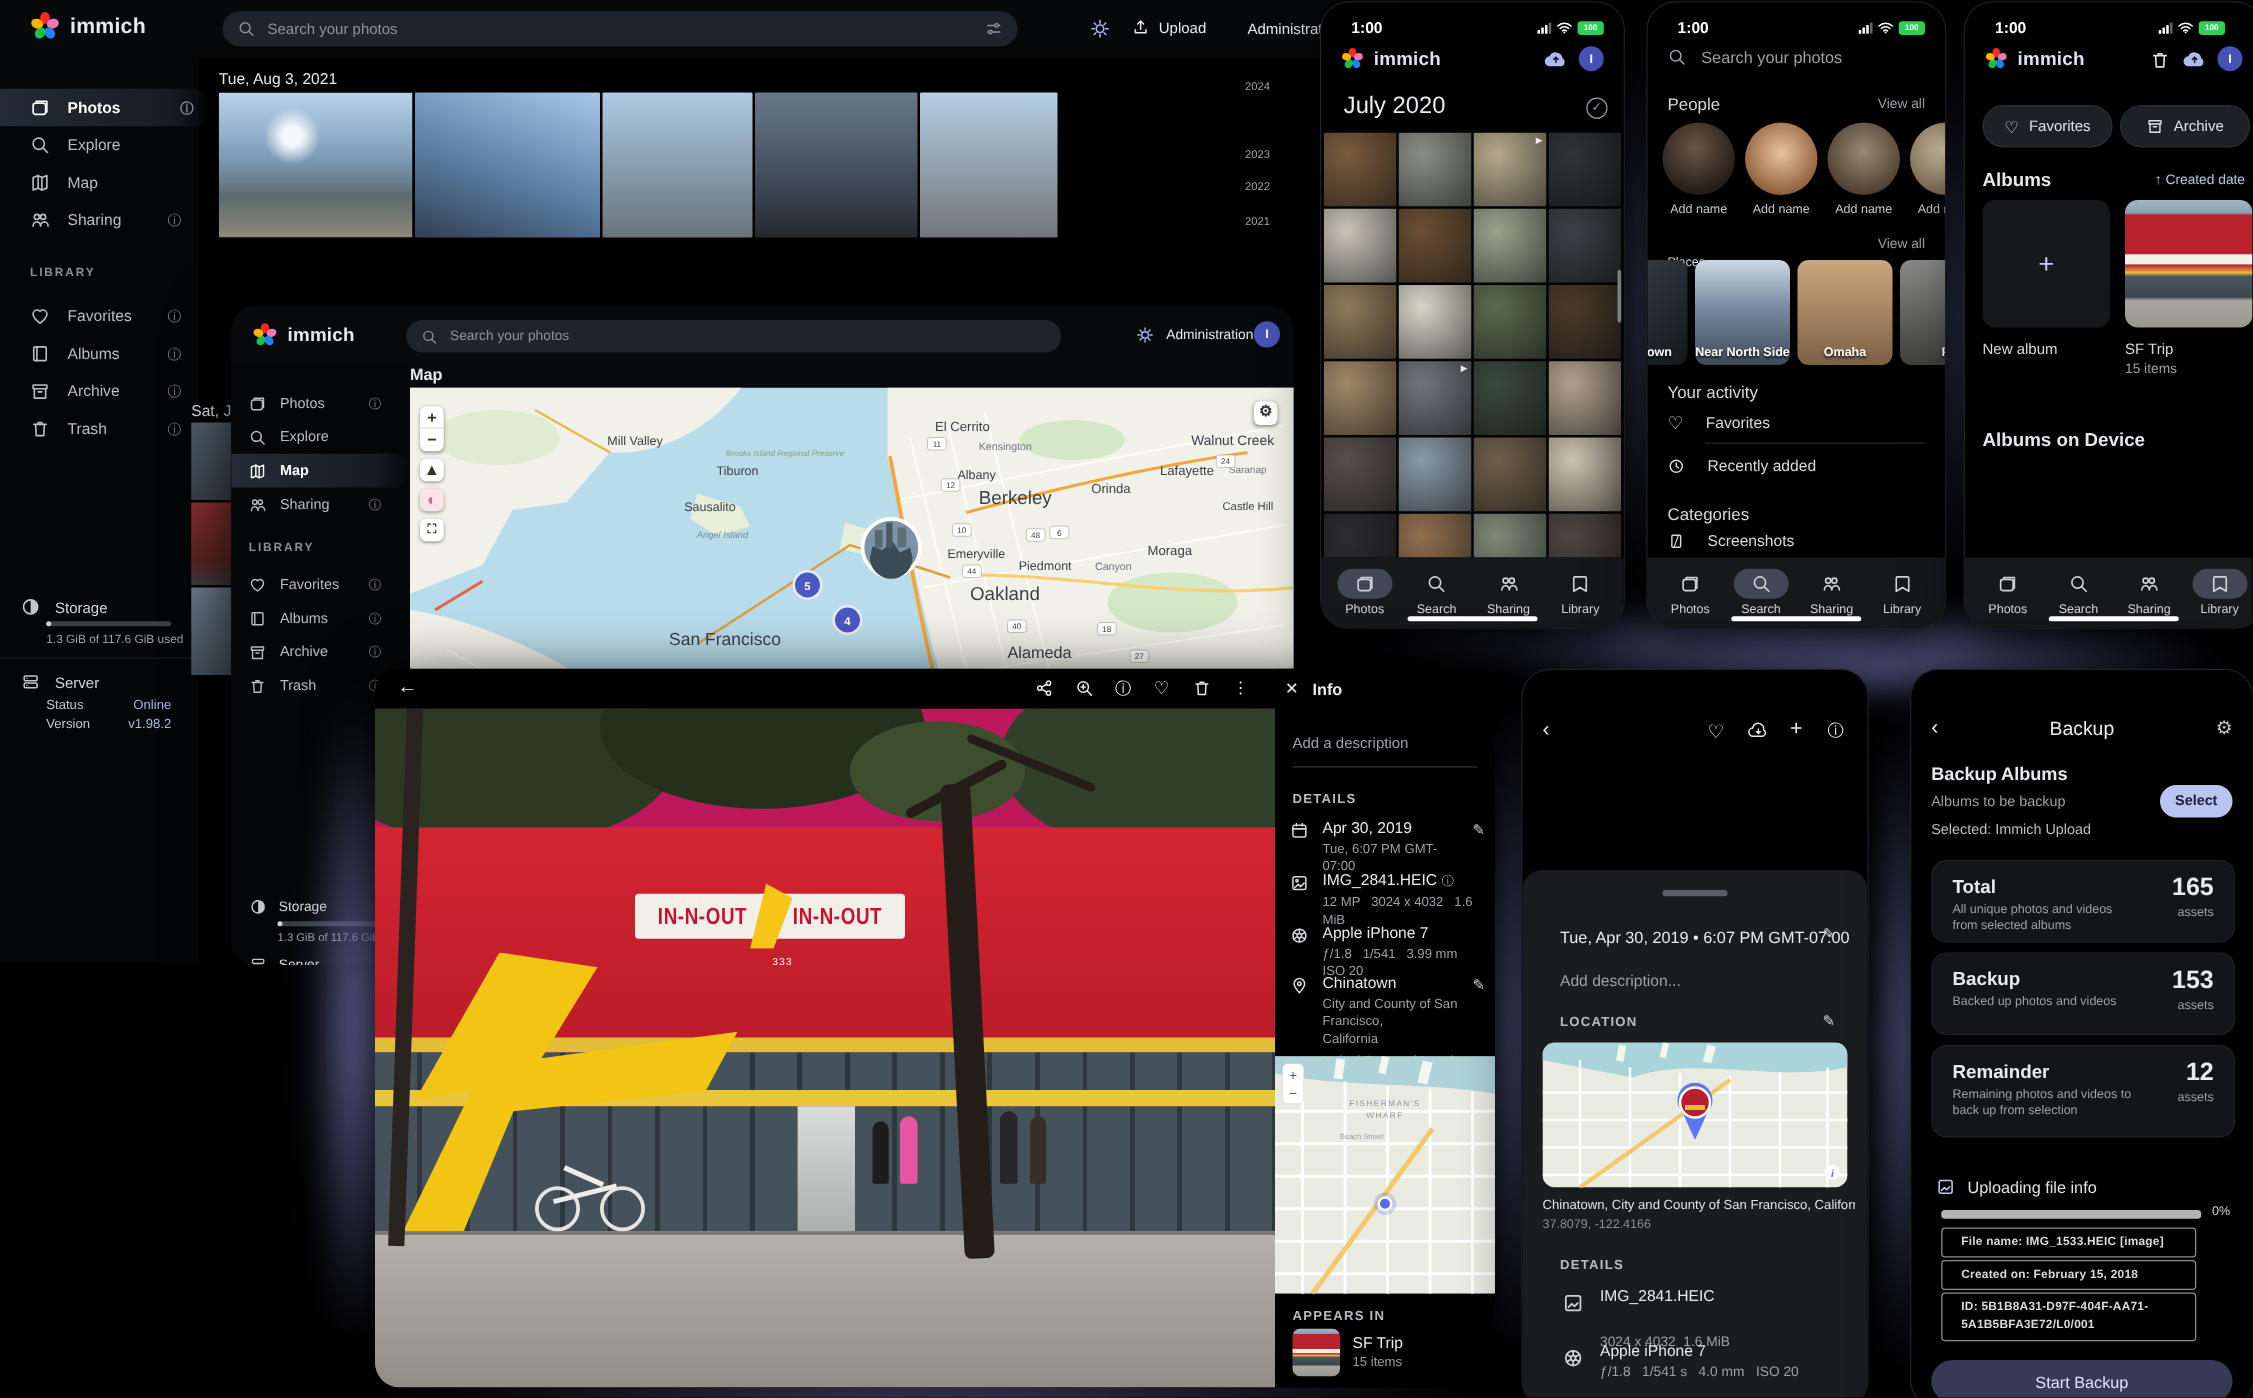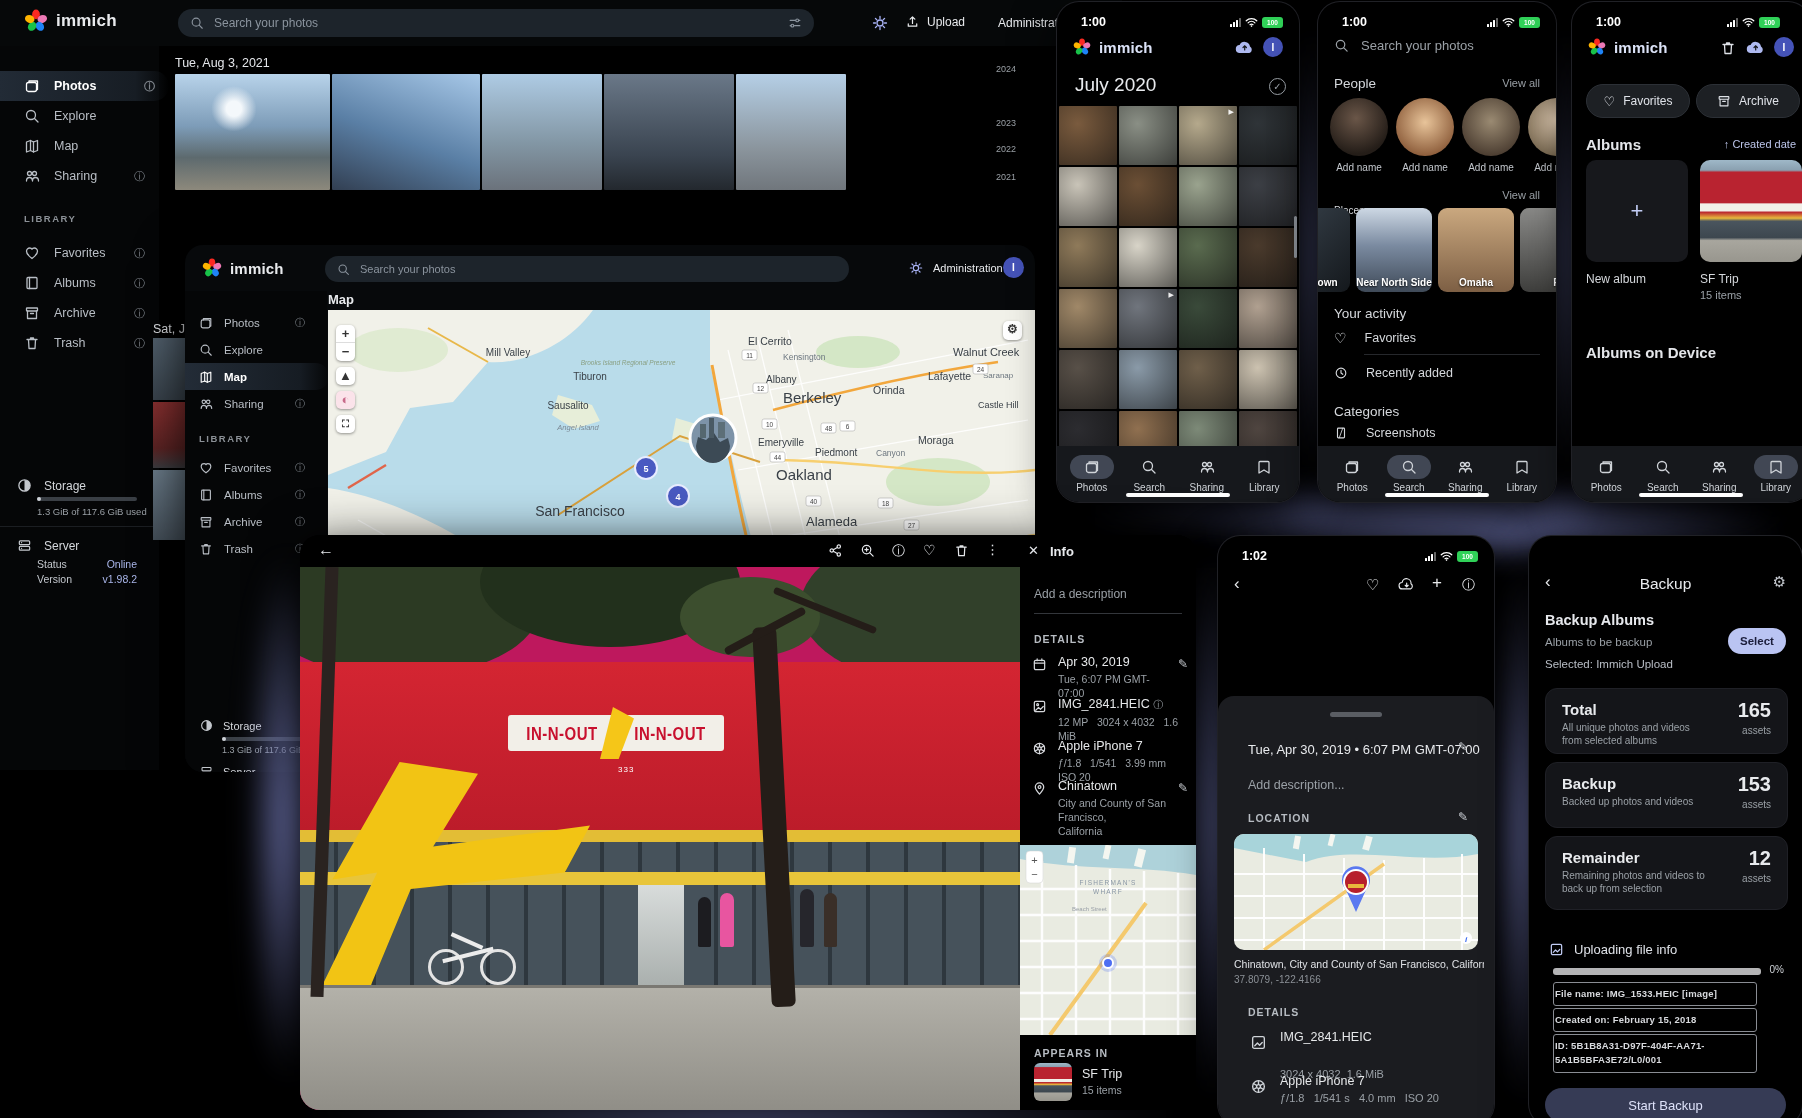--- a/index.html
+++ b/index.html
@@ -82,21 +82,21 @@
   .cloudic{position:relative;color:#aeb9f0;}
   .cell{border-radius:1px;position:relative;}
   .cell .vid{position:absolute;top:2px;right:3px;font-size:7px;color:#fff;opacity:.9;}
   .face{border-radius:50%;width:58px;height:58px;}
   .ptile{position:absolute;width:76px;height:84px;border-radius:9px;overflow:hidden;}
   .ptile .lbl{position:absolute;left:0;right:0;bottom:4px;text-align:center;font-size:10px;
      font-weight:bold;color:#fff;text-shadow:0 1px 2px rgba(0,0,0,.9);white-space:nowrap;}
   .actrow{display:flex;align-items:center;gap:18px;color:#d5d8dc;font-size:12.5px;}
   .statcard{position:absolute;left:16px;width:241px;background:#141519;border:1px solid #1f2026;border-radius:12px;}
   .filebox{position:absolute;left:24px;width:204px;border:1px solid #8a8d94;border-radius:3px;
-     color:#d8dade;font-size:9.5px;font-weight:bold;letter-spacing:.2px;padding:4px 1px;box-sizing:border-box;line-height:1.5;}
+     color:#d8dade;font-size:9.5px;font-weight:bold;letter-spacing:.2px;padding:4px 15px;box-sizing:border-box;line-height:1.5;}
   .seclabel{font-size:10.5px;letter-spacing:1px;color:#b7bcc2;font-weight:bold;}
 </style>
 </head>
 <body>
 
 <div class="glow" style="left:255px;top:555px;width:66px;height:530px;z-index:4"></div>
 <div class="glow" style="left:300px;top:1072px;width:900px;height:72px;z-index:4"></div>
 <div class="glow" style="left:1186px;top:545px;width:56px;height:560px;z-index:4"></div>
 <div class="glow" style="left:1196px;top:512px;width:600px;height:42px;z-index:3"></div>
 <div class="glow" style="left:1498px;top:560px;width:56px;height:550px;z-index:4"></div>
@@ -972,36 +972,20 @@
             <path d="M4 2.5h8a1 1 0 011 1V14l-5-3-5 3V3.5a1 1 0 011-1z"></path>
           </svg>
         </span>
         <span>Library</span>
       </div>
   </div>
   <div class="homebar" style="bottom:5px"></div>
 </div>
 
 <div class="phone" style="left:1218px;top:536px;width:276px;height:590px;z-index:6">
-  <div class="statusbar">
-    <span>1:02</span>
-    <span class="st-ic">
-      <span class="sigbars">
-          <i style="height:3px"></i>
-          <i style="height:5px"></i>
-          <i style="height:7px"></i>
-          <i style="height:9px;opacity:.4"></i>
-        </span>
-      <svg width="13" height="10" viewBox="0 0 16 12">
-          <path d="M1.5 4.5a9 9 0 0113 0M3.8 7a6 6 0 018.4 0M6.1 9.3a3 3 0 013.8 0" stroke="#fff" fill="none" stroke-width="1.5" stroke-linecap="round"></path>
-          <circle cx="8" cy="11" r="1" fill="#fff"></circle>
-        </svg>
-      <span class="batt">100</span>
-    </span>
-  </div>
   <span class="abs" style="left:16px;top:38px;font-size:17px;color:#e8eaed">‹</span>
   <span class="abs" style="left:148px;top:40px;font-size:15px;color:#e8eaed">♡</span>
   <svg class="ic abs" style="left:180px;top:41px;color:#e8eaed" width="17" height="14" viewBox="0 0 19 14">
       <path d="M5 12.5a3.6 3.6 0 01-.4-7.2A5 5 0 0114.5 6.8 3.2 3.2 0 0114 12.5z"></path>
       <path d="M9.7 6v4M8 8.4l1.7 1.7 1.7-1.7"></path>
     </svg>
   <span class="abs" style="left:214px;top:37px;font-size:17px;color:#e8eaed;font-weight:300">+</span>
   <span class="abs" style="left:244px;top:40px;font-size:13px;color:#e8eaed">ⓘ</span>
 
   <div class="abs" style="left:0;top:160px;width:276px;height:430px;background:#1b1c20;border-radius:16px 16px 0 0">

